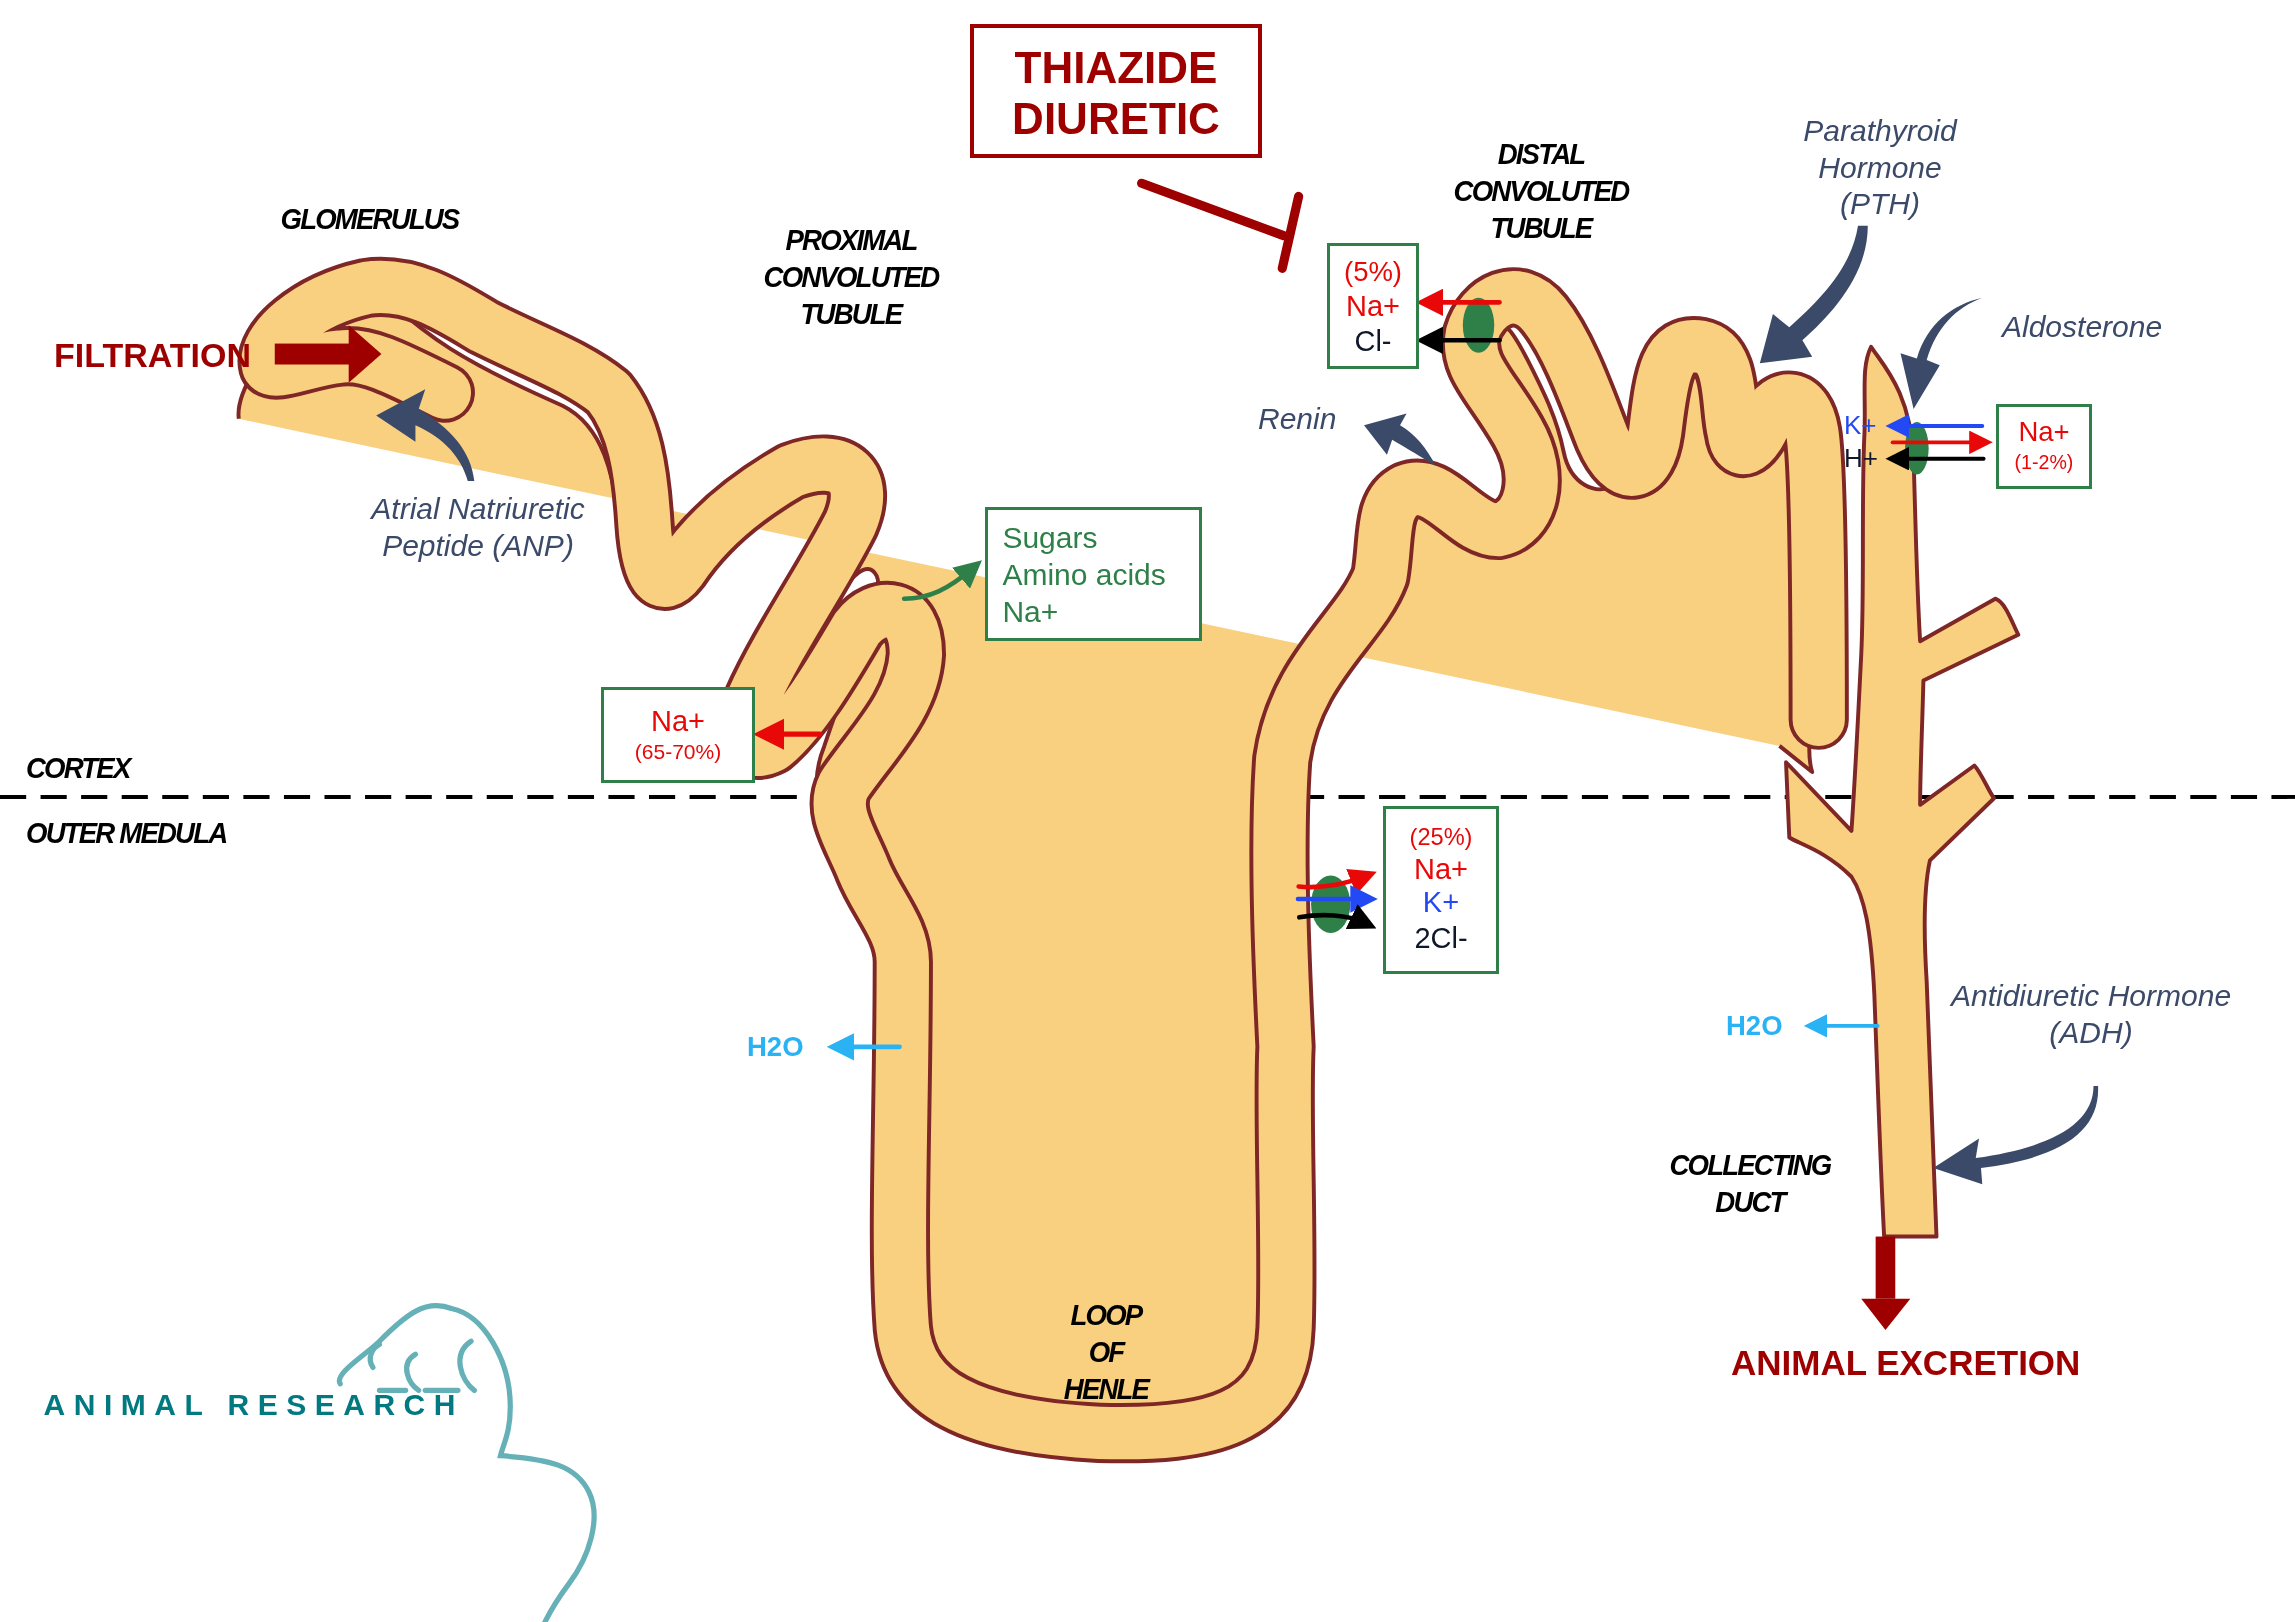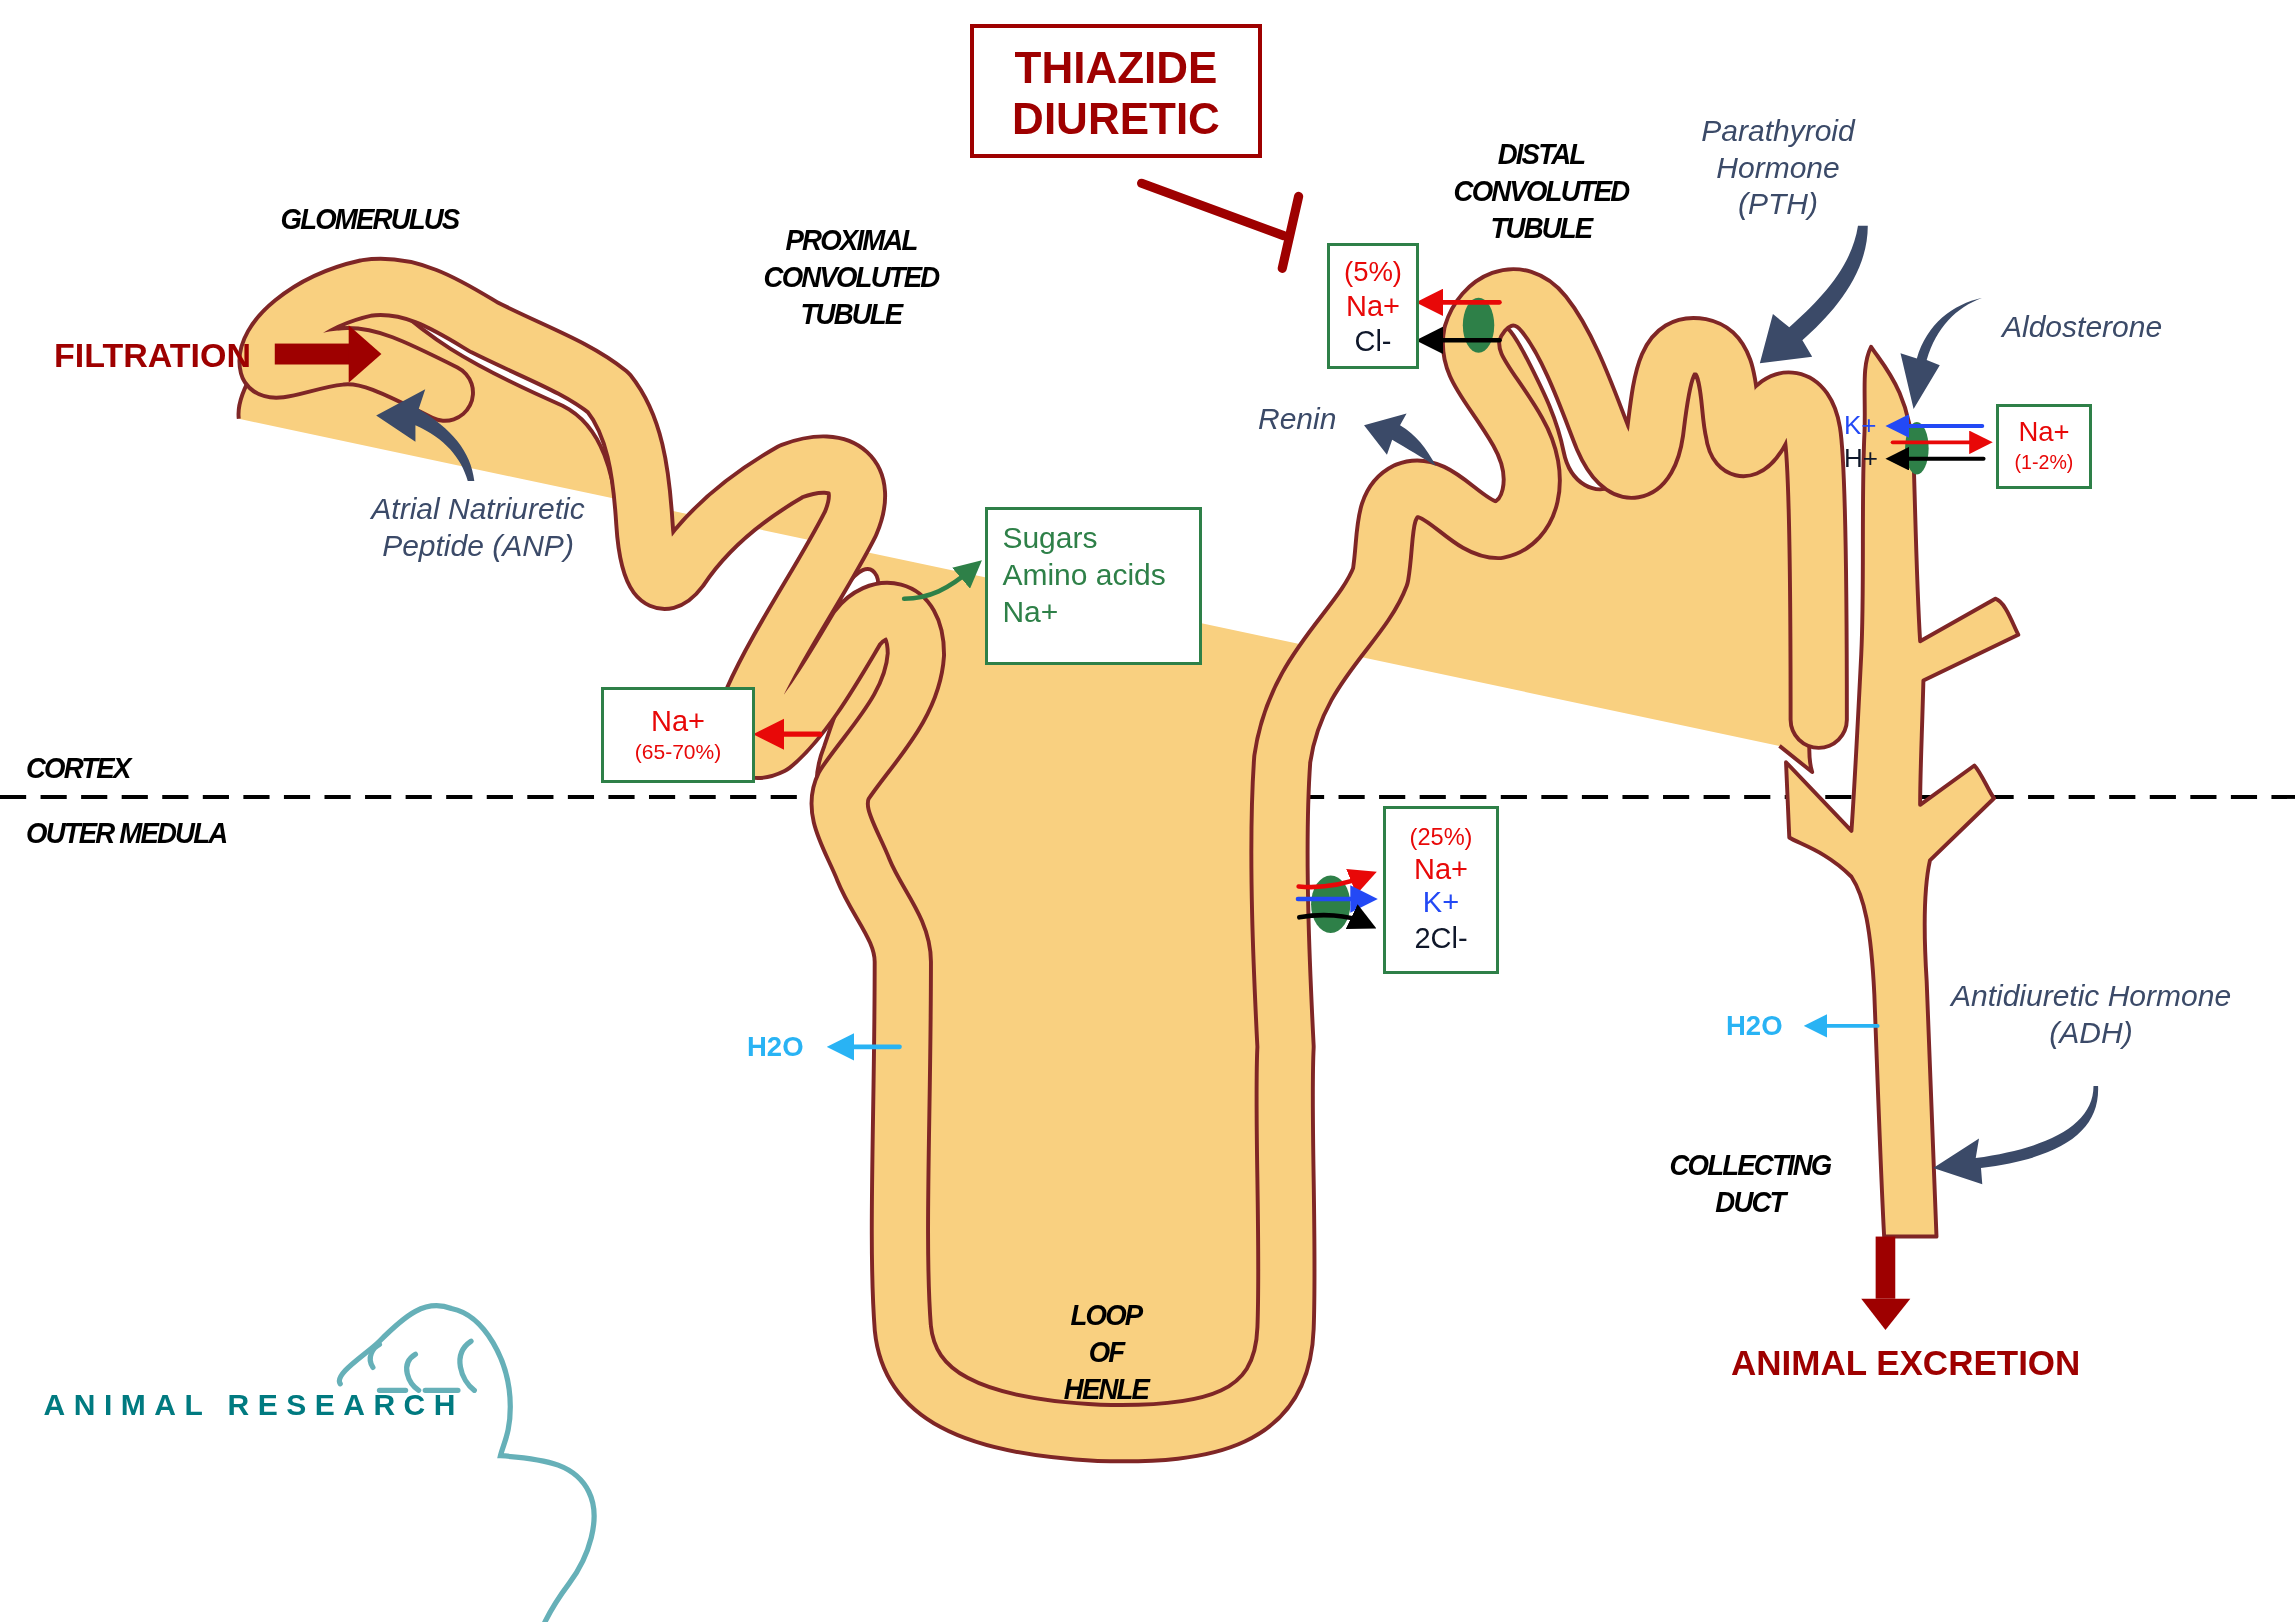--- a/index.html
+++ b/index.html
@@ -195,33 +195,33 @@
 <div class="lbl struct" style="left:26px; top:753px; text-align:left; transform-origin:left;">CORTEX</div>
 <div class="lbl struct" style="left:26px; top:818px; text-align:left; transform-origin:left;">OUTER MEDULA</div>
 
 <div class="lbl dred" style="left:54px; top:338px; font-size:34px;">FILTRATION</div>
 <div class="lbl dred" style="left:1731px; top:1345px; font-size:35px;">ANIMAL EXCRETION</div>
 
 <div class="lbl hormone" style="left:347px; top:491px; width:262px;">
   <span class="line">Atrial Natriuretic</span>
   <span class="line">Peptide (ANP)</span>
 </div>
-<div class="lbl hormone" style="left:1660px; top:113px; width:236px;">
+<div class="lbl hormone" style="left:1762px; top:113px; width:236px;">
   <span class="line">Parathyroid</span>
   <span class="line">Hormone</span>
   <span class="line">(PTH)</span>
 </div>
 <div class="lbl hormone" style="left:2002px; top:309px;">Aldosterone</div>
 <div class="lbl hormone" style="left:1258px; top:401px;">Renin</div>
 <div class="lbl hormone" style="left:1921px; top:978px; width:340px;">
   <span class="line">Antidiuretic Hormone</span>
   <span class="line">(ADH)</span>
 </div>
 
-<div class="box gbox" style="left:985px; top:507px; width:217px; height:158px; text-align:left; padding:9.2px 0 0 14.4px;">
+<div class="box gbox" style="left:985px; top:507px; width:217px; height:134px; text-align:left; padding:9.2px 0 0 14.4px;">
   <span class="line green" style="font-size:30px; line-height:37px;">Sugars</span>
   <span class="line green" style="font-size:30px; line-height:37px;">Amino acids</span>
   <span class="line green" style="font-size:30px; line-height:37px;">Na+</span>
 </div>
 
 <div class="box gbox" style="left:601px; top:687px; width:154px; height:96px; padding-top:14.4px;">
   <span class="line red" style="font-size:29px; line-height:34px;">Na+</span>
   <span class="line red" style="font-size:21px; line-height:27.5px;">(65-70%)</span>
 </div>
 

